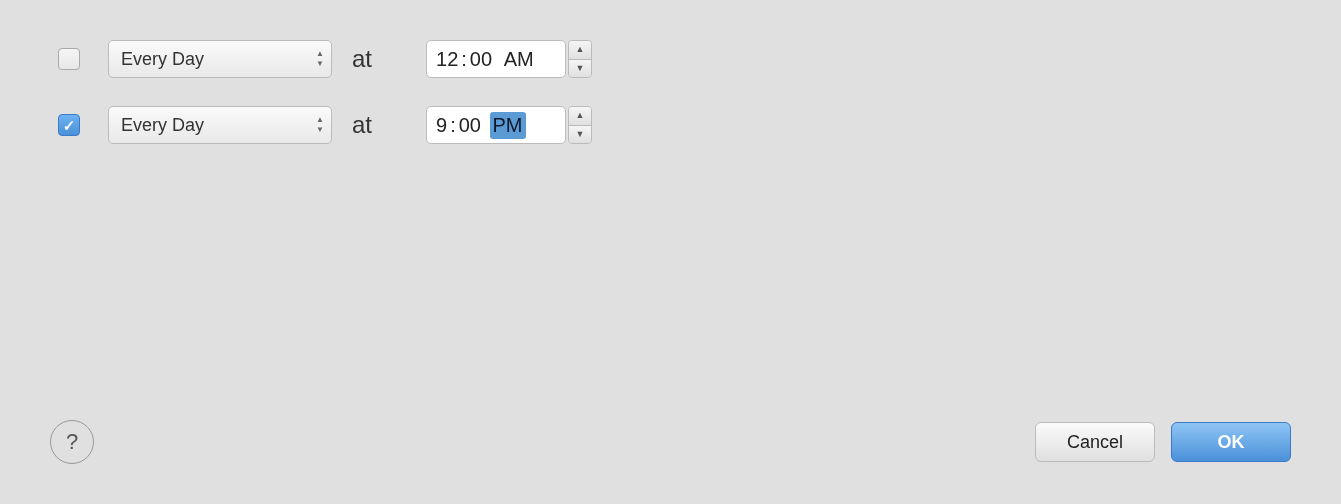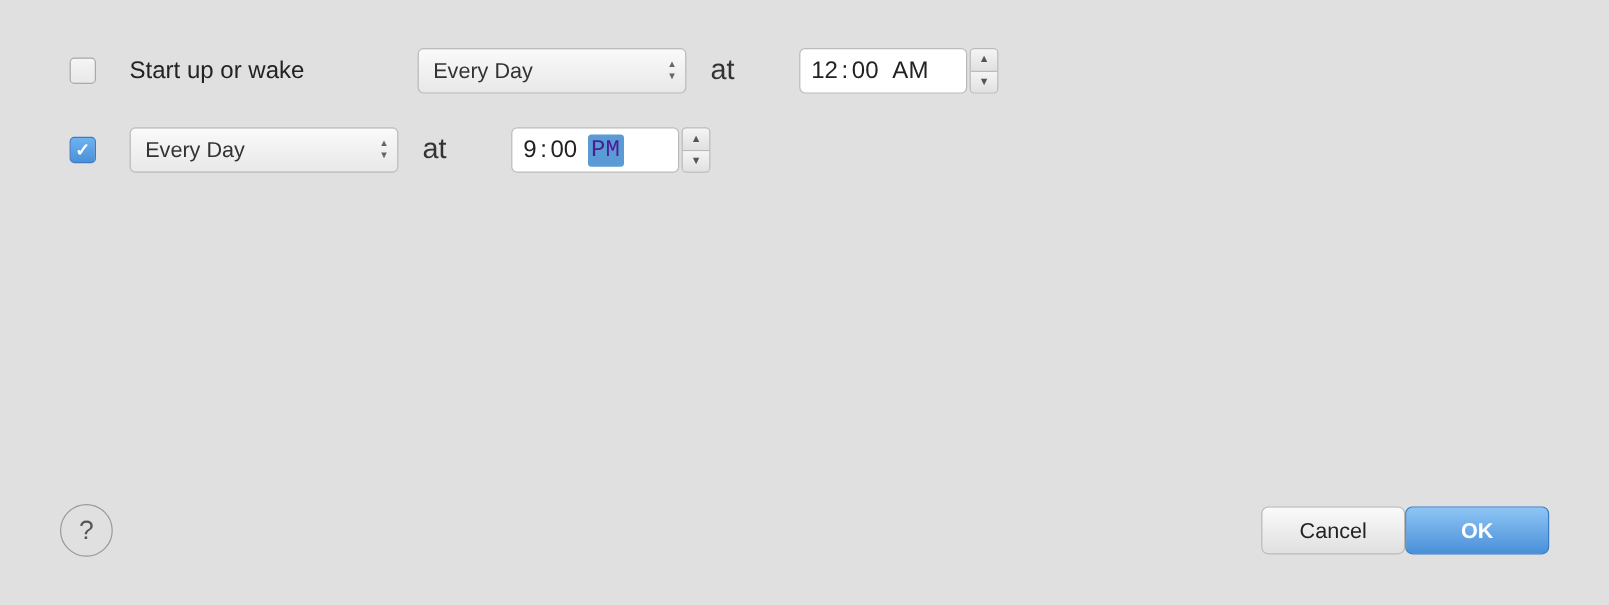--- a/index.html
+++ b/index.html
@@ -156,22 +156,21 @@
     }
 
     .time-segment {
       padding: 2px 3px;
       border-radius: 3px;
       cursor: default;
     }
 
     .time-segment.selected {
       background: #5b9bd5;
-      color: #4c1d95;
-      font-family: Liberation Mono, monospace;
+      color: #0f172a;
     }
 
     .stepper {
       display: flex;
       flex-direction: column;
       margin-left: 2px;
       border: 1px solid #bbb;
       border-radius: 4px;
       overflow: hidden;
       height: 38px;
@@ -210,20 +209,21 @@
       display: flex;
       align-items: center;
       justify-content: center;
       font-size: 22px;
       color: #555;
       cursor: pointer;
     }
 
     .button-group {
       display: flex;
+      gap: 16px;
       align-items: flex-start;
     }
 
     .mac-btn {
       height: 40px;
       min-width: 120px;
       border-radius: 6px;
       font-size: 18px;
       cursor: pointer;
       padding: 0 24px;
@@ -245,21 +245,20 @@
   </style>
 </head>
 <body>
 
 <div class="rows-container">
 
   <div class="schedule-row">
     <div class="checkbox-wrap">
       <div class="mac-checkbox"></div>
     </div>
-    <span class="label-text">Start up or wake</span>
     <div class="select-wrapper">
       <select class="mac-select day-select">
         <option>Every Day</option>
         <option>Weekdays</option>
         <option>Weekends</option>
         <option>Monday</option>
         <option>Tuesday</option>
         <option>Wednesday</option>
         <option>Thursday</option>
         <option>Friday</option>

